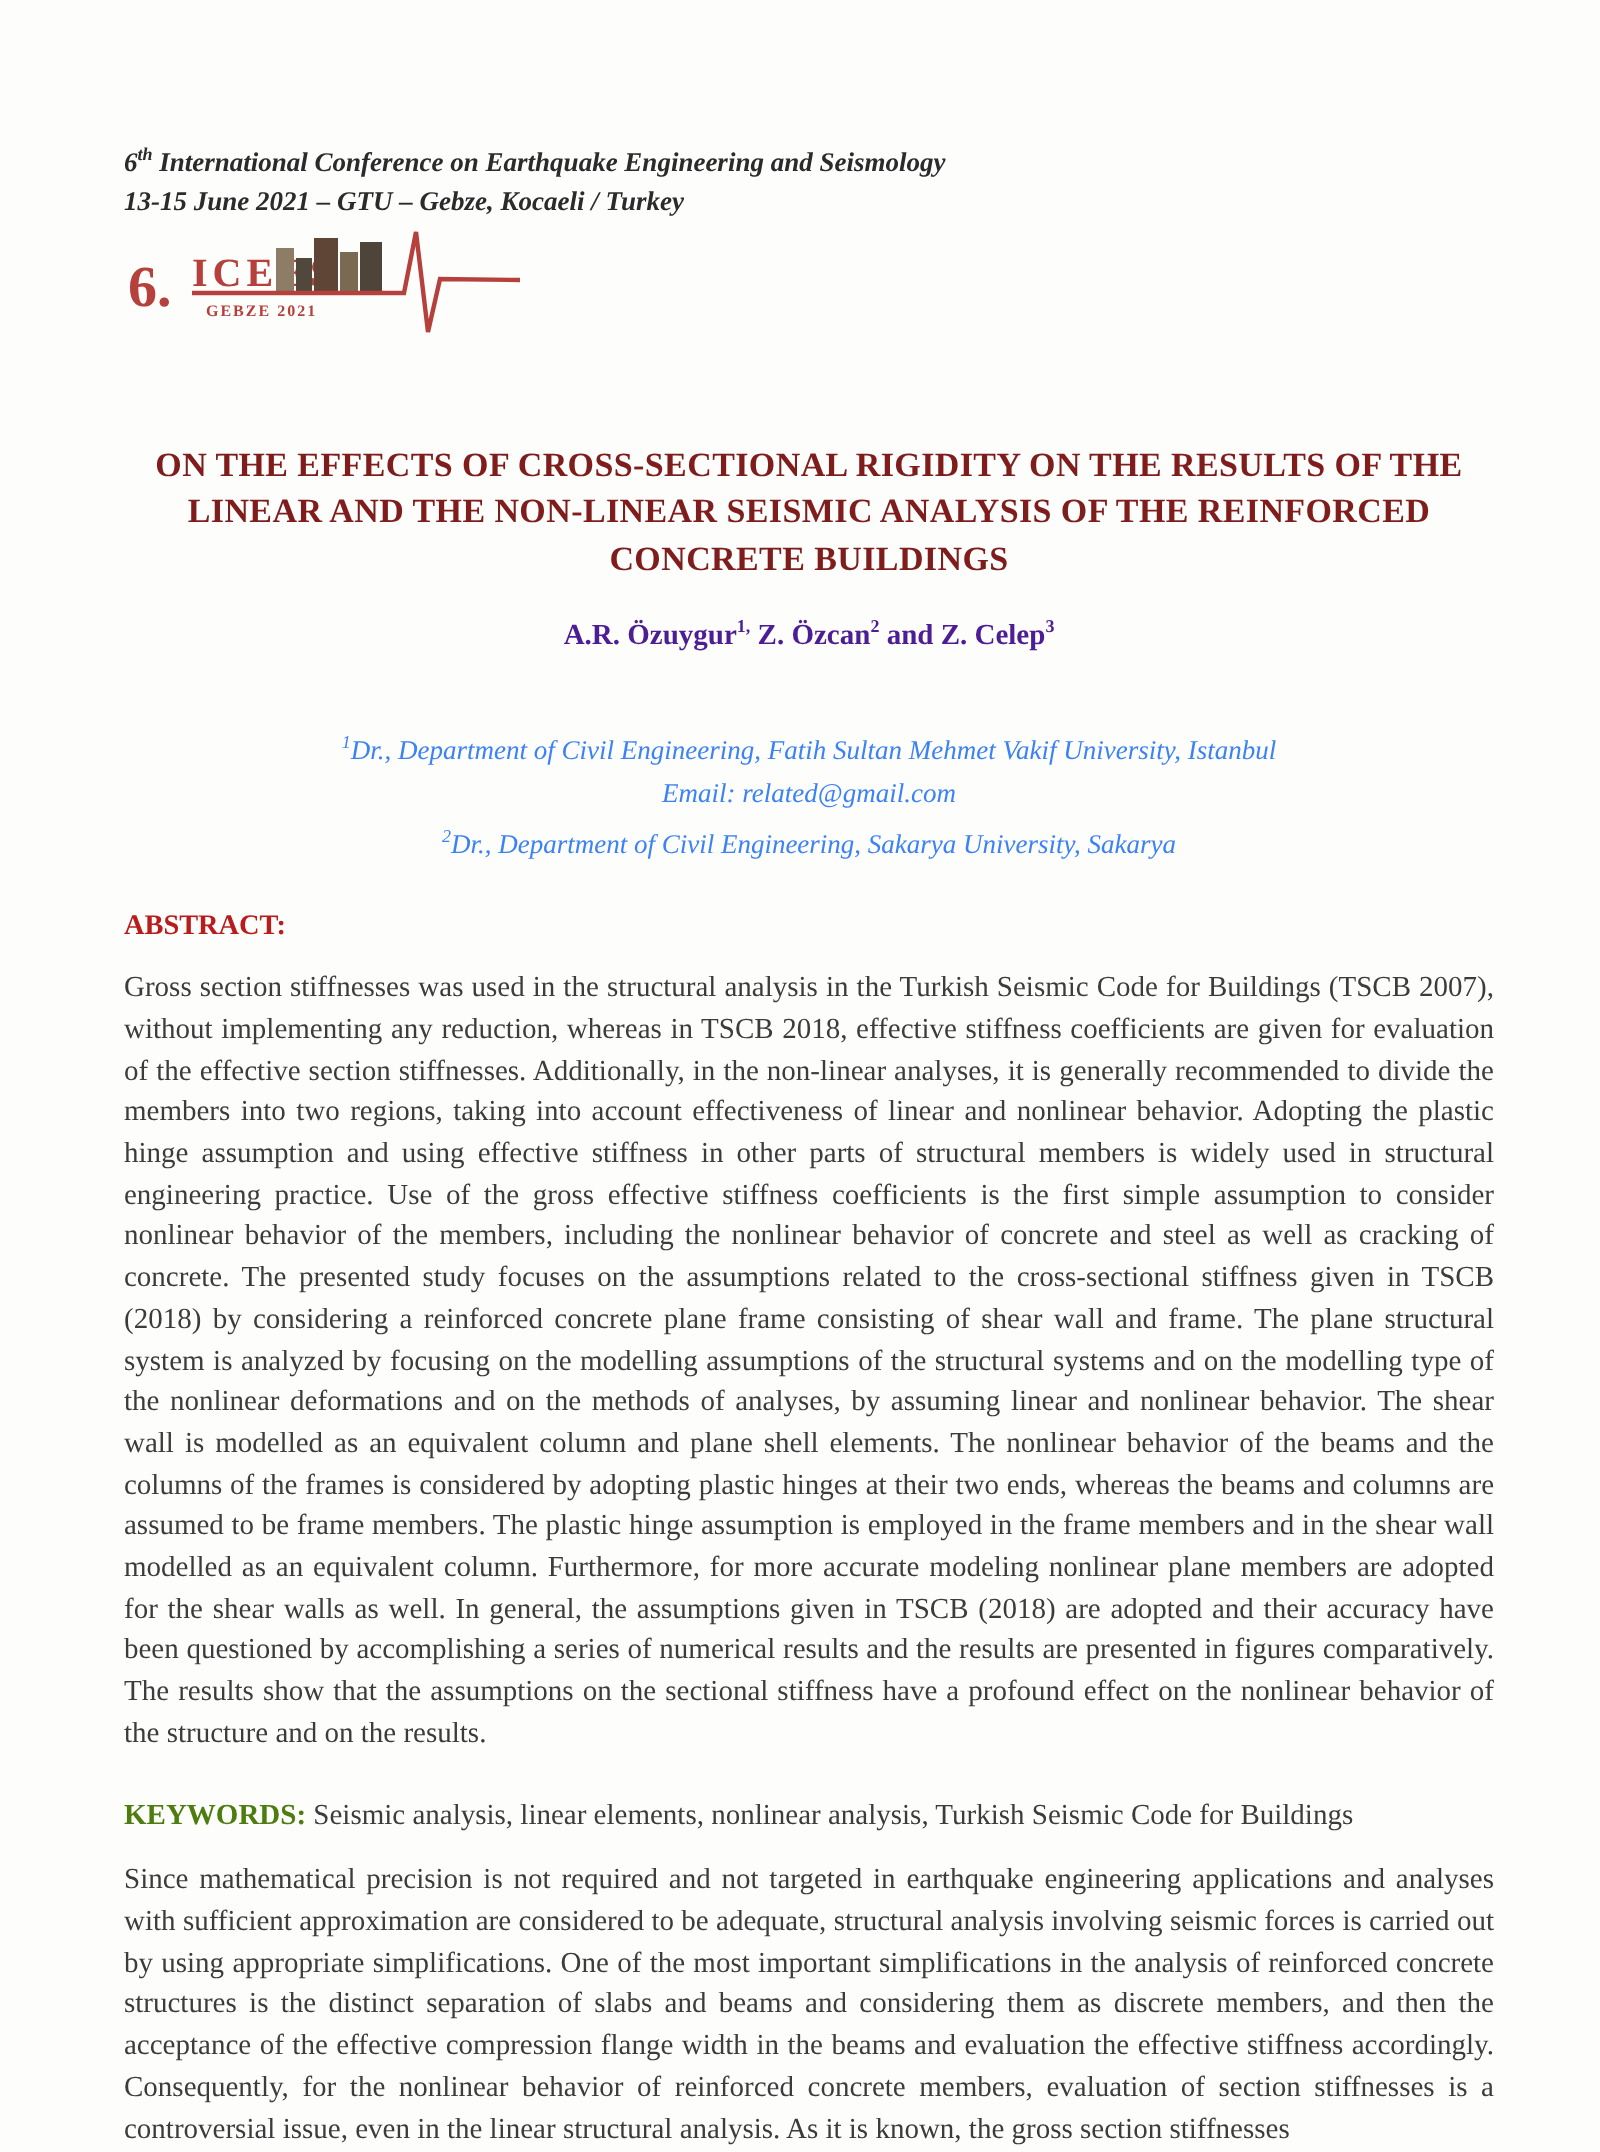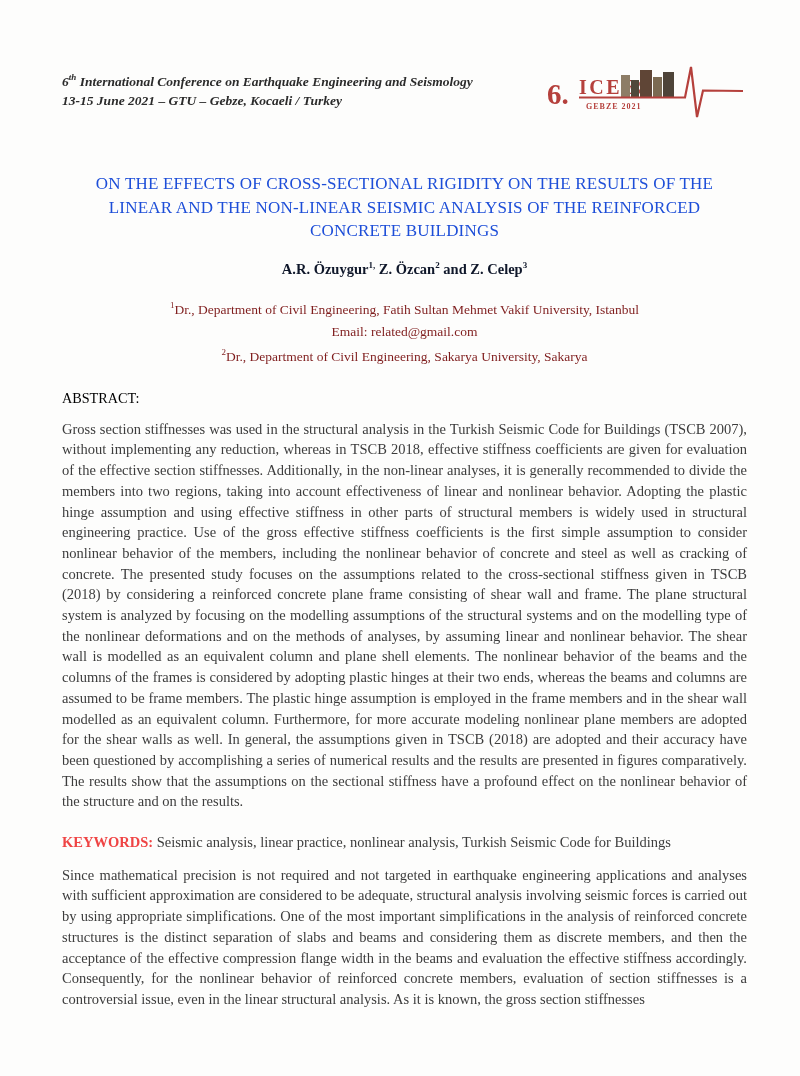--- a/index.html
+++ b/index.html
@@ -12,72 +12,74 @@
     padding: 62px 53px 0 62px;
     font-family: "Liberation Serif", serif;
     color: #3a3a3a;
     overflow: hidden;
   }
   
   .header {
     display: flex;
     justify-content: space-between;
     align-items: flex-start;
+    flex-direction: column;
   }
   .conf-info {
     font-weight: bold;
     font-style: italic;
     font-size: 13.5px;
     line-height: 19.5px;
     color: #2b2b2b;
     padding-top: 6px;
   }
   .conf-info sup { font-size: 9px; }
   .logo { width: 200px; height: 60px; flex: 0 0 auto; margin-right: 2px; }
   
   .title {
     margin: 50px 6px 0 6px;
     text-align: center;
     font-size: 17px;
-    font-weight: normal;
+    font-weight: bold;
     line-height: 23.5px;
-    color: #1d4ed8;
+    color: #7f1d1d;
     letter-spacing: 0.2px;
   }
   .authors {
     margin-top: 17px;
     text-align: center;
     font-size: 14.5px;
     font-weight: bold;
-    color: #0f172a;
+    color: #4c1d95;
   }
   .authors sup, .affil sup { font-size: 9px; vertical-align: super; }
   .affiliations {
-    margin-top: 18px;
+    margin-top: 34px;
     text-align: center;
+    font-style: italic;
     font-size: 13.5px;
     line-height: 21.8px;
-    color: #7f1d1d;
+    color: #3b82f6;
   }
   
   .section-heading {
     margin-top: 22px;
-    font-weight: normal;
+    font-weight: bold;
     font-size: 14.2px;
-    color: #000000;
+    color: #b91c1c;
   }
   .body-text {
     margin: 12px 0 0 0;
     text-align: justify;
     font-size: 14.5px;
     line-height: 20.7px;
     color: #3c3c3c;
   }
   .keywords { margin-top: 20px; text-align: left; }
-  .keywords b { color: #ef4444; }
+  .keywords b { color: #4d7c0f; }
   .intro-heading { margin-top: 50px; }
   .logo svg text { font-family: "Liberation Serif", serif; font-weight: bold; }
 </style>
 </head>
 <body>
 
 <div class="page">
 
   <div class="header">
     <div class="conf-info">
@@ -107,17 +109,17 @@
 
   <div class="affiliations">
     <div class="affil"><sup>1</sup><span>Dr., Department of Civil Engineering, Fatih Sultan Mehmet Vakif University, Istanbul</span></div>
     <div class="affil"><span>Email: related@gmail.com</span></div>
     <div class="affil"><sup>2</sup><span>Dr., Department of Civil Engineering, Sakarya University, Sakarya</span></div>
   </div>
 
   <div class="section-heading">ABSTRACT:</div>
   <p class="body-text">Gross section stiffnesses was used in the structural analysis in the Turkish Seismic Code for Buildings (TSCB 2007), without implementing any reduction, whereas in TSCB 2018, effective stiffness coefficients are given for evaluation of the effective section stiffnesses. Additionally, in the non-linear analyses, it is generally recommended to divide the members into two regions, taking into account effectiveness of linear and nonlinear behavior. Adopting the plastic hinge assumption and using effective stiffness in other parts of structural members is widely used in structural engineering practice. Use of the gross effective stiffness coefficients is the first simple assumption to consider nonlinear behavior of the members, including the nonlinear behavior of concrete and steel as well as cracking of concrete. The presented study focuses on the assumptions related to the cross-sectional stiffness given in TSCB (2018) by considering a reinforced concrete plane frame consisting of shear wall and frame. The plane structural system is analyzed by focusing on the modelling assumptions of the structural systems and on the modelling type of the nonlinear deformations and on the methods of analyses, by assuming linear and nonlinear behavior. The shear wall is modelled as an equivalent column and plane shell elements. The nonlinear behavior of the beams and the columns of the frames is considered by adopting plastic hinges at their two ends, whereas the beams and columns are assumed to be frame members. The plastic hinge assumption is employed in the frame members and in the shear wall modelled as an equivalent column. Furthermore, for more accurate modeling nonlinear plane members are adopted for the shear walls as well. In general, the assumptions given in TSCB (2018) are adopted and their accuracy have been questioned by accomplishing a series of numerical results and the results are presented in figures comparatively. The results show that the assumptions on the sectional stiffness have a profound effect on the nonlinear behavior of the structure and on the results.</p>
 
-  <p class="body-text keywords"><b>KEYWORDS:</b><span> Seismic analysis, linear practice, nonlinear analysis, Turkish Seismic Code for Buildings</span></p>
+  <p class="body-text keywords"><b>KEYWORDS:</b><span> Seismic analysis, linear elements, nonlinear analysis, Turkish Seismic Code for Buildings</span></p>
 
   <p class="body-text">Since mathematical precision is not required and not targeted in earthquake engineering applications and analyses with sufficient approximation are considered to be adequate, structural analysis involving seismic forces is carried out by using appropriate simplifications. One of the most important simplifications in the analysis of reinforced concrete structures is the distinct separation of slabs and beams and considering them as discrete members, and then the acceptance of the effective compression flange width in the beams and evaluation the effective stiffness accordingly. Consequently, for the nonlinear behavior of reinforced concrete members, evaluation of section stiffnesses is a controversial issue, even in the linear structural analysis. As it is known, the gross section stiffnesses</p>
 
 </div>
 
 </body></html>

